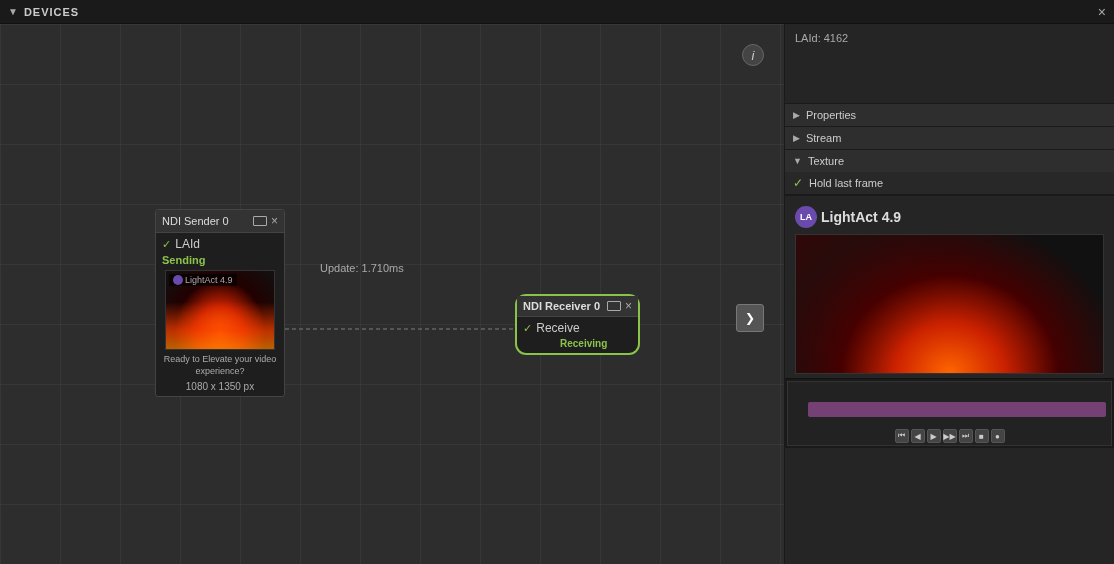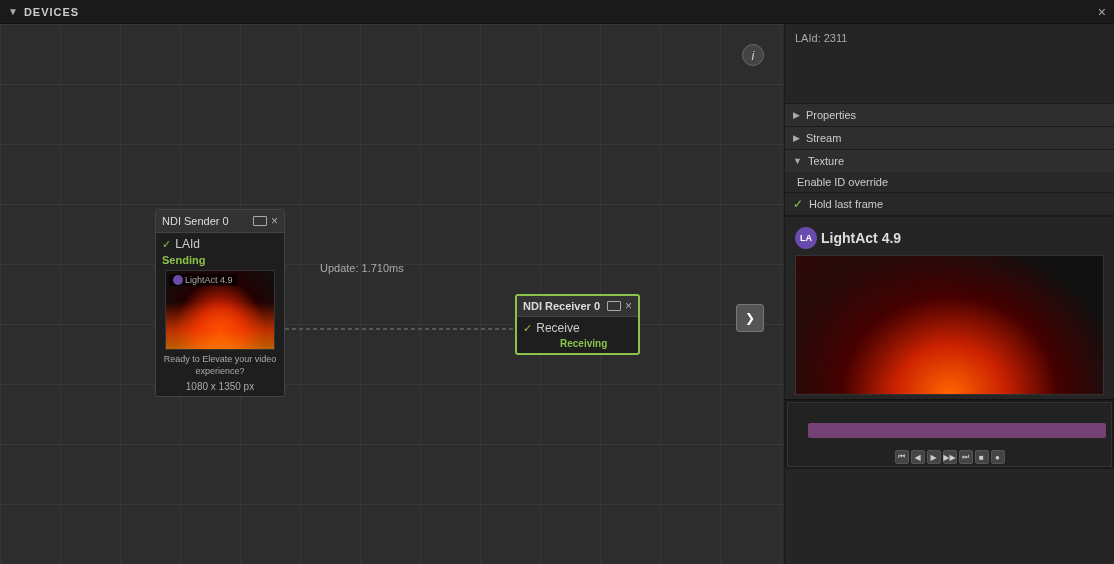--- a/index.html
+++ b/index.html
@@ -229,21 +229,21 @@
     }
 
     
     .ndi-receiver {
       position: absolute;
       top: 270px;
       left: 515px;
       width: 125px;
       background: #1e1e1e;
       border: 2px solid #8bc34a;
-      border-radius: 3px;
+      border-radius: 11px;
     }
     .ndi-receiver-header {
       display: flex;
       align-items: center;
       justify-content: space-between;
       padding: 3px 6px;
       background: #333;
       border-bottom: 1px solid #444;
     }
     .ndi-receiver-title {
@@ -522,41 +522,38 @@
         <div class="receiving-label">Receiving</div>
       </div>
     </div>
 
     <div class="arrow-btn">❯</div>
 
   </div>
 
   <div class="right-panel">
 
-    <div class="la-id">LAId: 2311</div>
+    <div class="la-id">LAId: 4162</div>
 
     <div class="section-header">
       <span class="section-arrow">▶</span>
       <span class="section-label">Properties</span>
     </div>
 
     <div class="section-header">
       <span class="section-arrow">▶</span>
       <span class="section-label">Stream</span>
     </div>
 
     <div class="texture-section">
       <div class="texture-header">
         <span class="texture-arrow-down">▼</span>
         <span class="section-label">Texture</span>
       </div>
 
-      <div class="texture-option">
-        <span class="option-label">Enable ID override</span>
-      </div>
 
       <div class="hold-frame-row">
         <span class="check-green">✓</span>
         <span class="option-label">Hold last frame</span>
       </div>
     </div>
 
     <div class="lightact-brand">
       <div class="la-logo">LA</div>
       <span class="la-name">LightAct 4.9</span>

